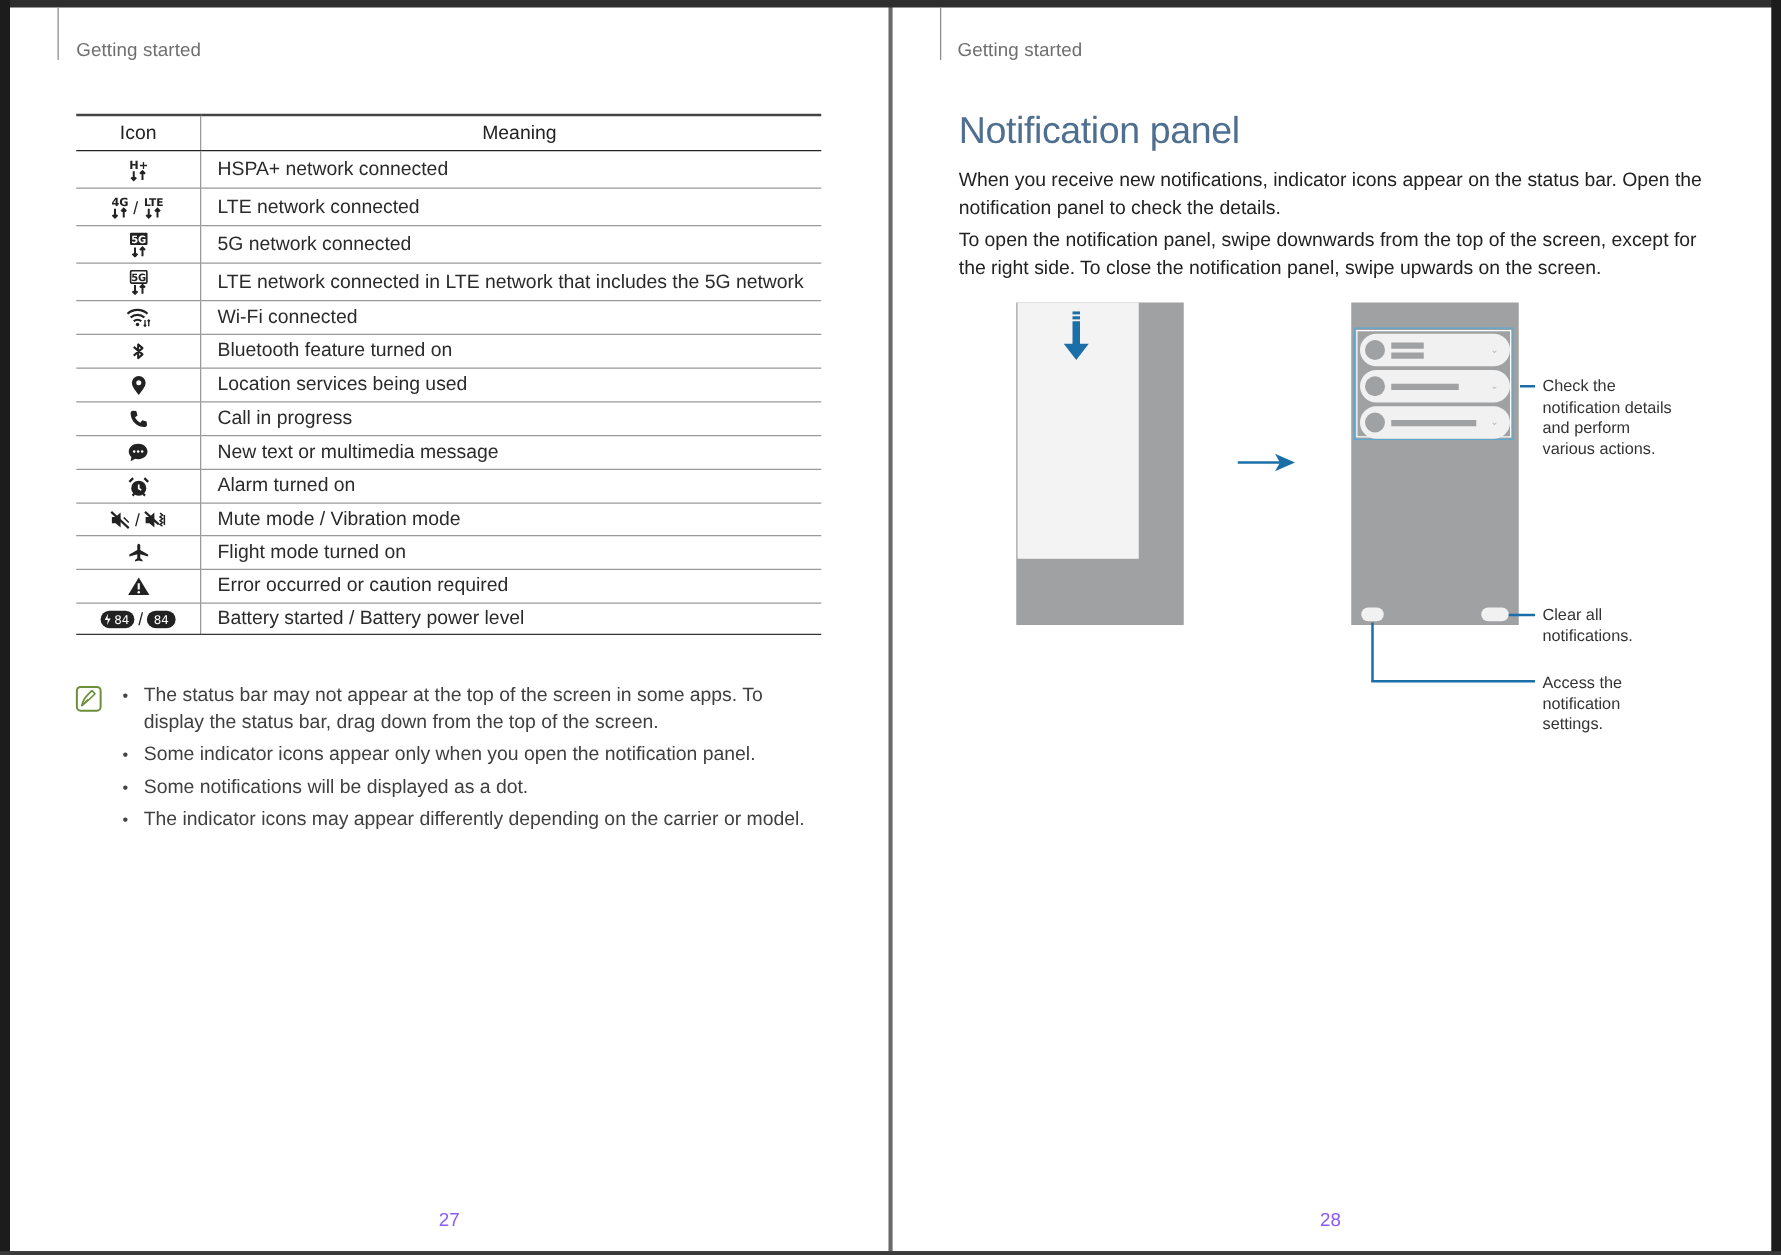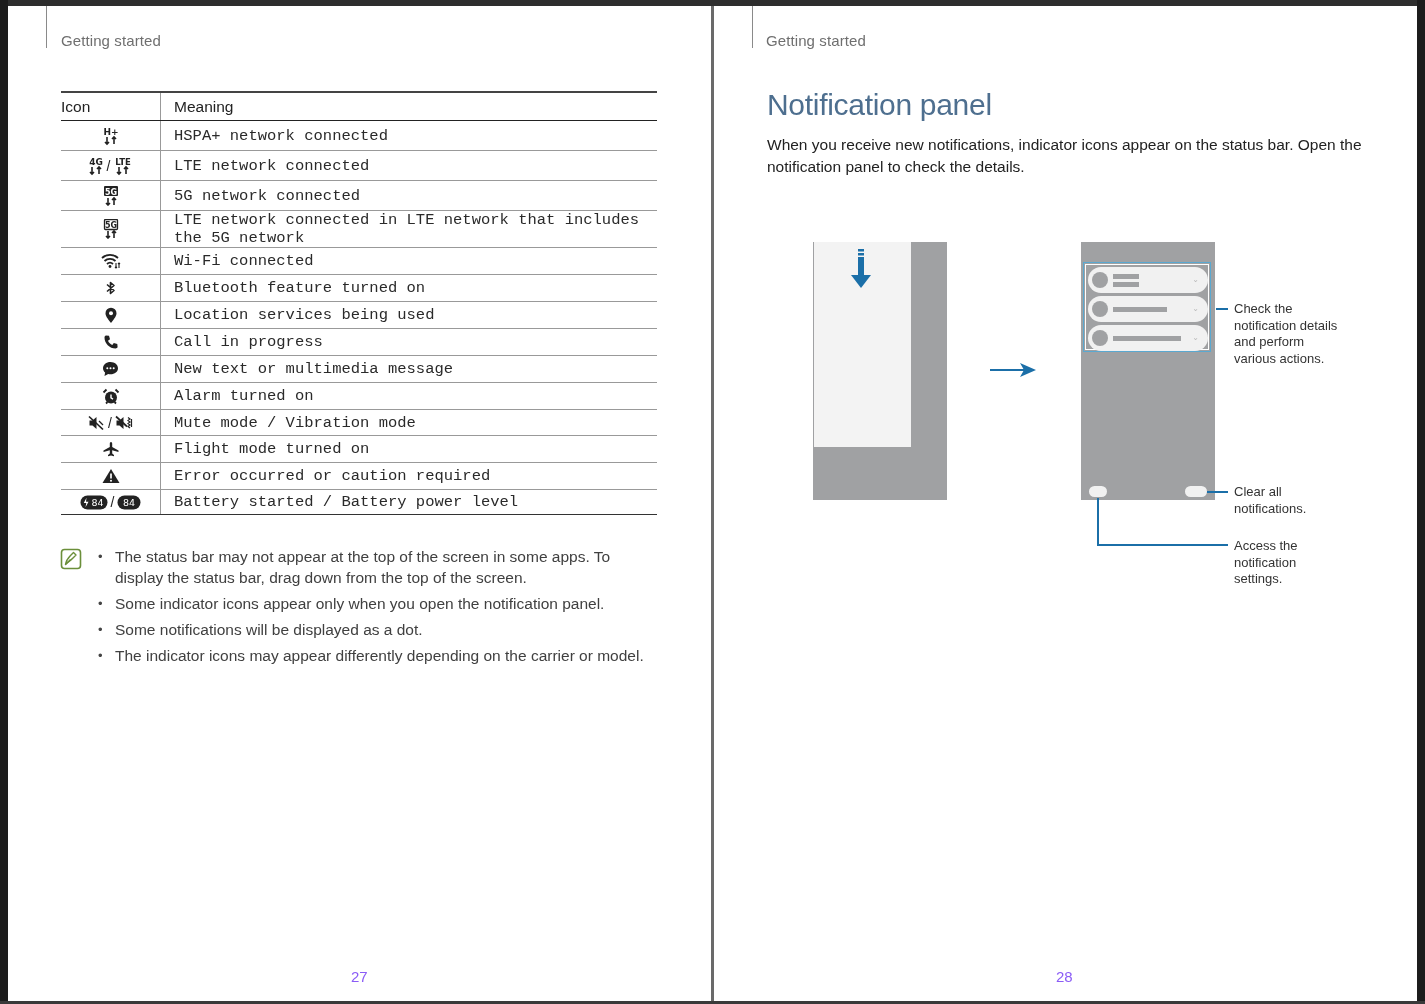--- a/index.html
+++ b/index.html
@@ -10,26 +10,26 @@
   .bottombar{position:absolute;left:0;bottom:0;width:1425px;height:3px;background:#3a3a3a;}
   .page{position:absolute;top:6px;height:995px;background:#fff;}
   #page-left{left:8px;width:703px;}
   #page-right{left:714px;width:703px;}
   .divider{position:absolute;left:711px;top:6px;width:3px;height:998px;background:#6a6a6a;}
   .hdr-rule{position:absolute;top:0;width:1px;height:42px;background:#8a8a8a;}
   .hdr-text{position:absolute;top:26px;font-size:15px;color:#6f6f6f;letter-spacing:0.1px;}
   .page-num{position:absolute;top:962px;font-size:15px;color:#8b5cf6;}
   
   table.icons{position:absolute;left:53px;top:85px;width:596px;border-collapse:collapse;font-size:15.5px;}
-  table.icons th{font-weight:normal;text-align:left;height:27px;padding:0;border-top:2px solid #444;border-bottom:1.5px solid #222;}
+  table.icons th{font-weight:normal;text-align:center;height:27px;padding:0;border-top:2px solid #444;border-bottom:1.5px solid #222;}
   table.icons th.icol{width:99px;border-right:1px solid #999;}
   table.icons th.mcol{padding-left:13px;}
   table.icons td{padding:0;border-bottom:1px solid #999;vertical-align:middle;color:#2a2a2a;}
   table.icons td.icol{text-align:center;border-right:1px solid #999;width:99px;}
-  table.icons td.mcol{padding-left:13px;font-family:Liberation Mono, monospace;}
+  table.icons td.mcol{padding-left:13px;}
   table.icons tr:last-child td{border-bottom:1.5px solid #333;}
   .ico{display:inline-flex;align-items:center;justify-content:center;height:20px;vertical-align:middle;}
   .ico svg{display:block;}
   .sep{font-size:14px;margin:0 3px;color:#222;}
   
   .note-icon{position:absolute;left:52px;top:542px;width:22px;height:22px;}
   ul.notes{position:absolute;left:88px;top:540px;margin:0;padding:0;list-style:none;width:560px;font-size:15.5px;line-height:21px;color:#404040;}
   ul.notes li{position:relative;padding-left:19px;margin-bottom:5px;}
   ul.notes li::before{content:"•";position:absolute;left:2px;top:0;color:#444;font-size:13px;}
   
@@ -229,20 +229,21 @@
 </div>
 
 <div class="divider"></div>
 
 <div class="page" id="page-right">
   <div class="hdr-rule" style="left:38px;"></div>
   <div class="hdr-text" style="left:52px;">Getting started</div>
 
   <div class="title">Notification panel</div>
   <div class="para" style="top:128px;">When you receive new notifications, indicator icons appear on the status bar. Open the notification panel to check the details.</div>
+  <div class="para" style="top:176px;">To open the notification panel, swipe downwards from the top of the screen, except for the right side. To close the notification panel, swipe upwards on the screen.</div>
 
   <div class="phone" style="left:99px;top:236px;width:134px;height:258px;">
     <div style="position:absolute;left:1px;top:0;width:97px;height:205px;background:#f3f3f3;"></div>
     <svg style="position:absolute;left:37px;top:7px;" width="22" height="42" viewBox="0 0 22 42">
       <rect x="8" y="0" width="6" height="2.5" fill="#1b6fa8"></rect>
         <rect x="8" y="4" width="6" height="2.5" fill="#1b6fa8"></rect>
       <rect x="8" y="8" width="6" height="20" fill="#1b6fa8"></rect>
         <path d="M1 26h20L11 39z" fill="#1b6fa8"></path>
     </svg>
   </div>

